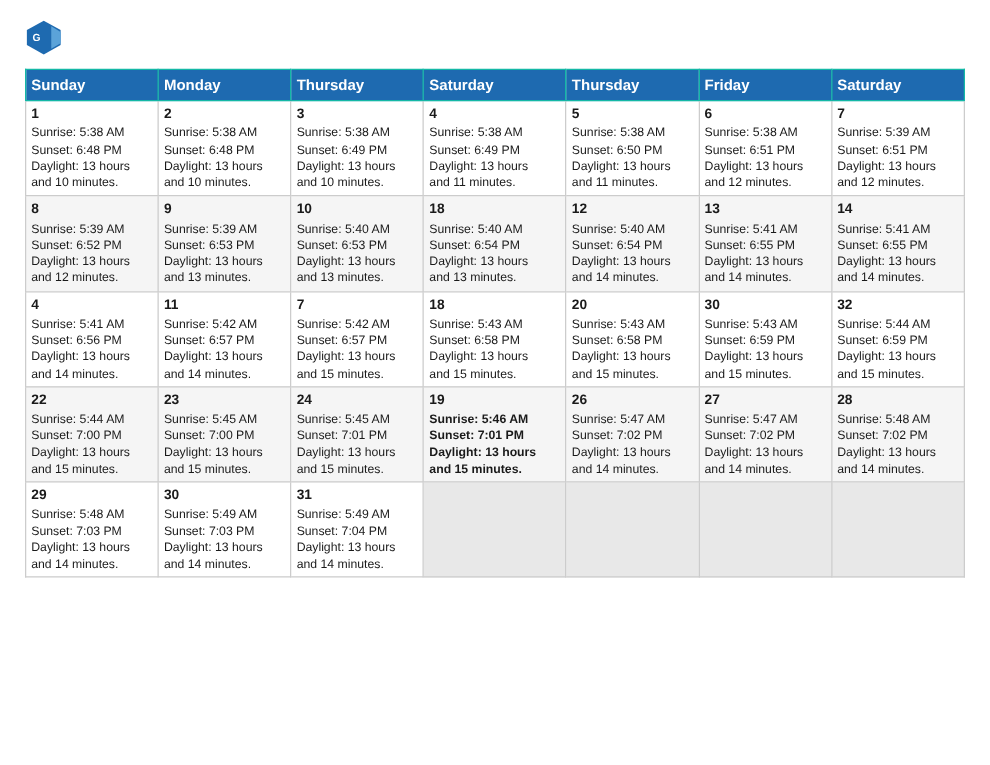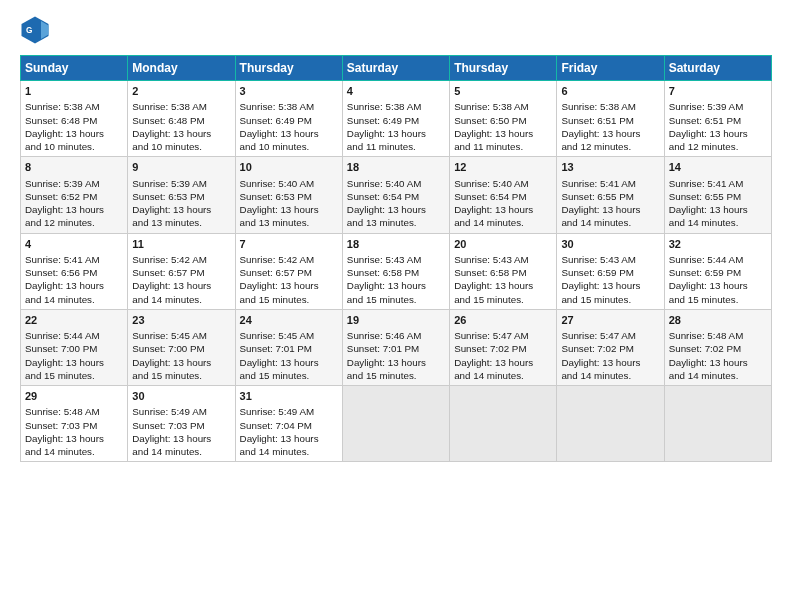--- a/index.html
+++ b/index.html
@@ -298,21 +298,21 @@
           </td>
           <td>
             <span class="day-num">24</span>
             <div class="day-info" style="white-space: pre-line;">Sunrise: 5:45 AM
 Sunset: 7:01 PM
 Daylight: 13 hours
 and 15 minutes.</div>
           </td>
           <td>
             <span class="day-num">19</span>
-            <div class="day-info" style="white-space: pre-line;">Sunrise: 5:46 AM
+            <div class="day-info" style="white-space: pre-line; font-weight: bold;">Sunrise: 5:46 AM
 Sunset: 7:01 PM
 Daylight: 13 hours
 and 15 minutes.</div>
           </td>
           <td>
             <span class="day-num">26</span>
             <div class="day-info" style="white-space: pre-line;">Sunrise: 5:47 AM
 Sunset: 7:02 PM
 Daylight: 13 hours
 and 14 minutes.</div>

